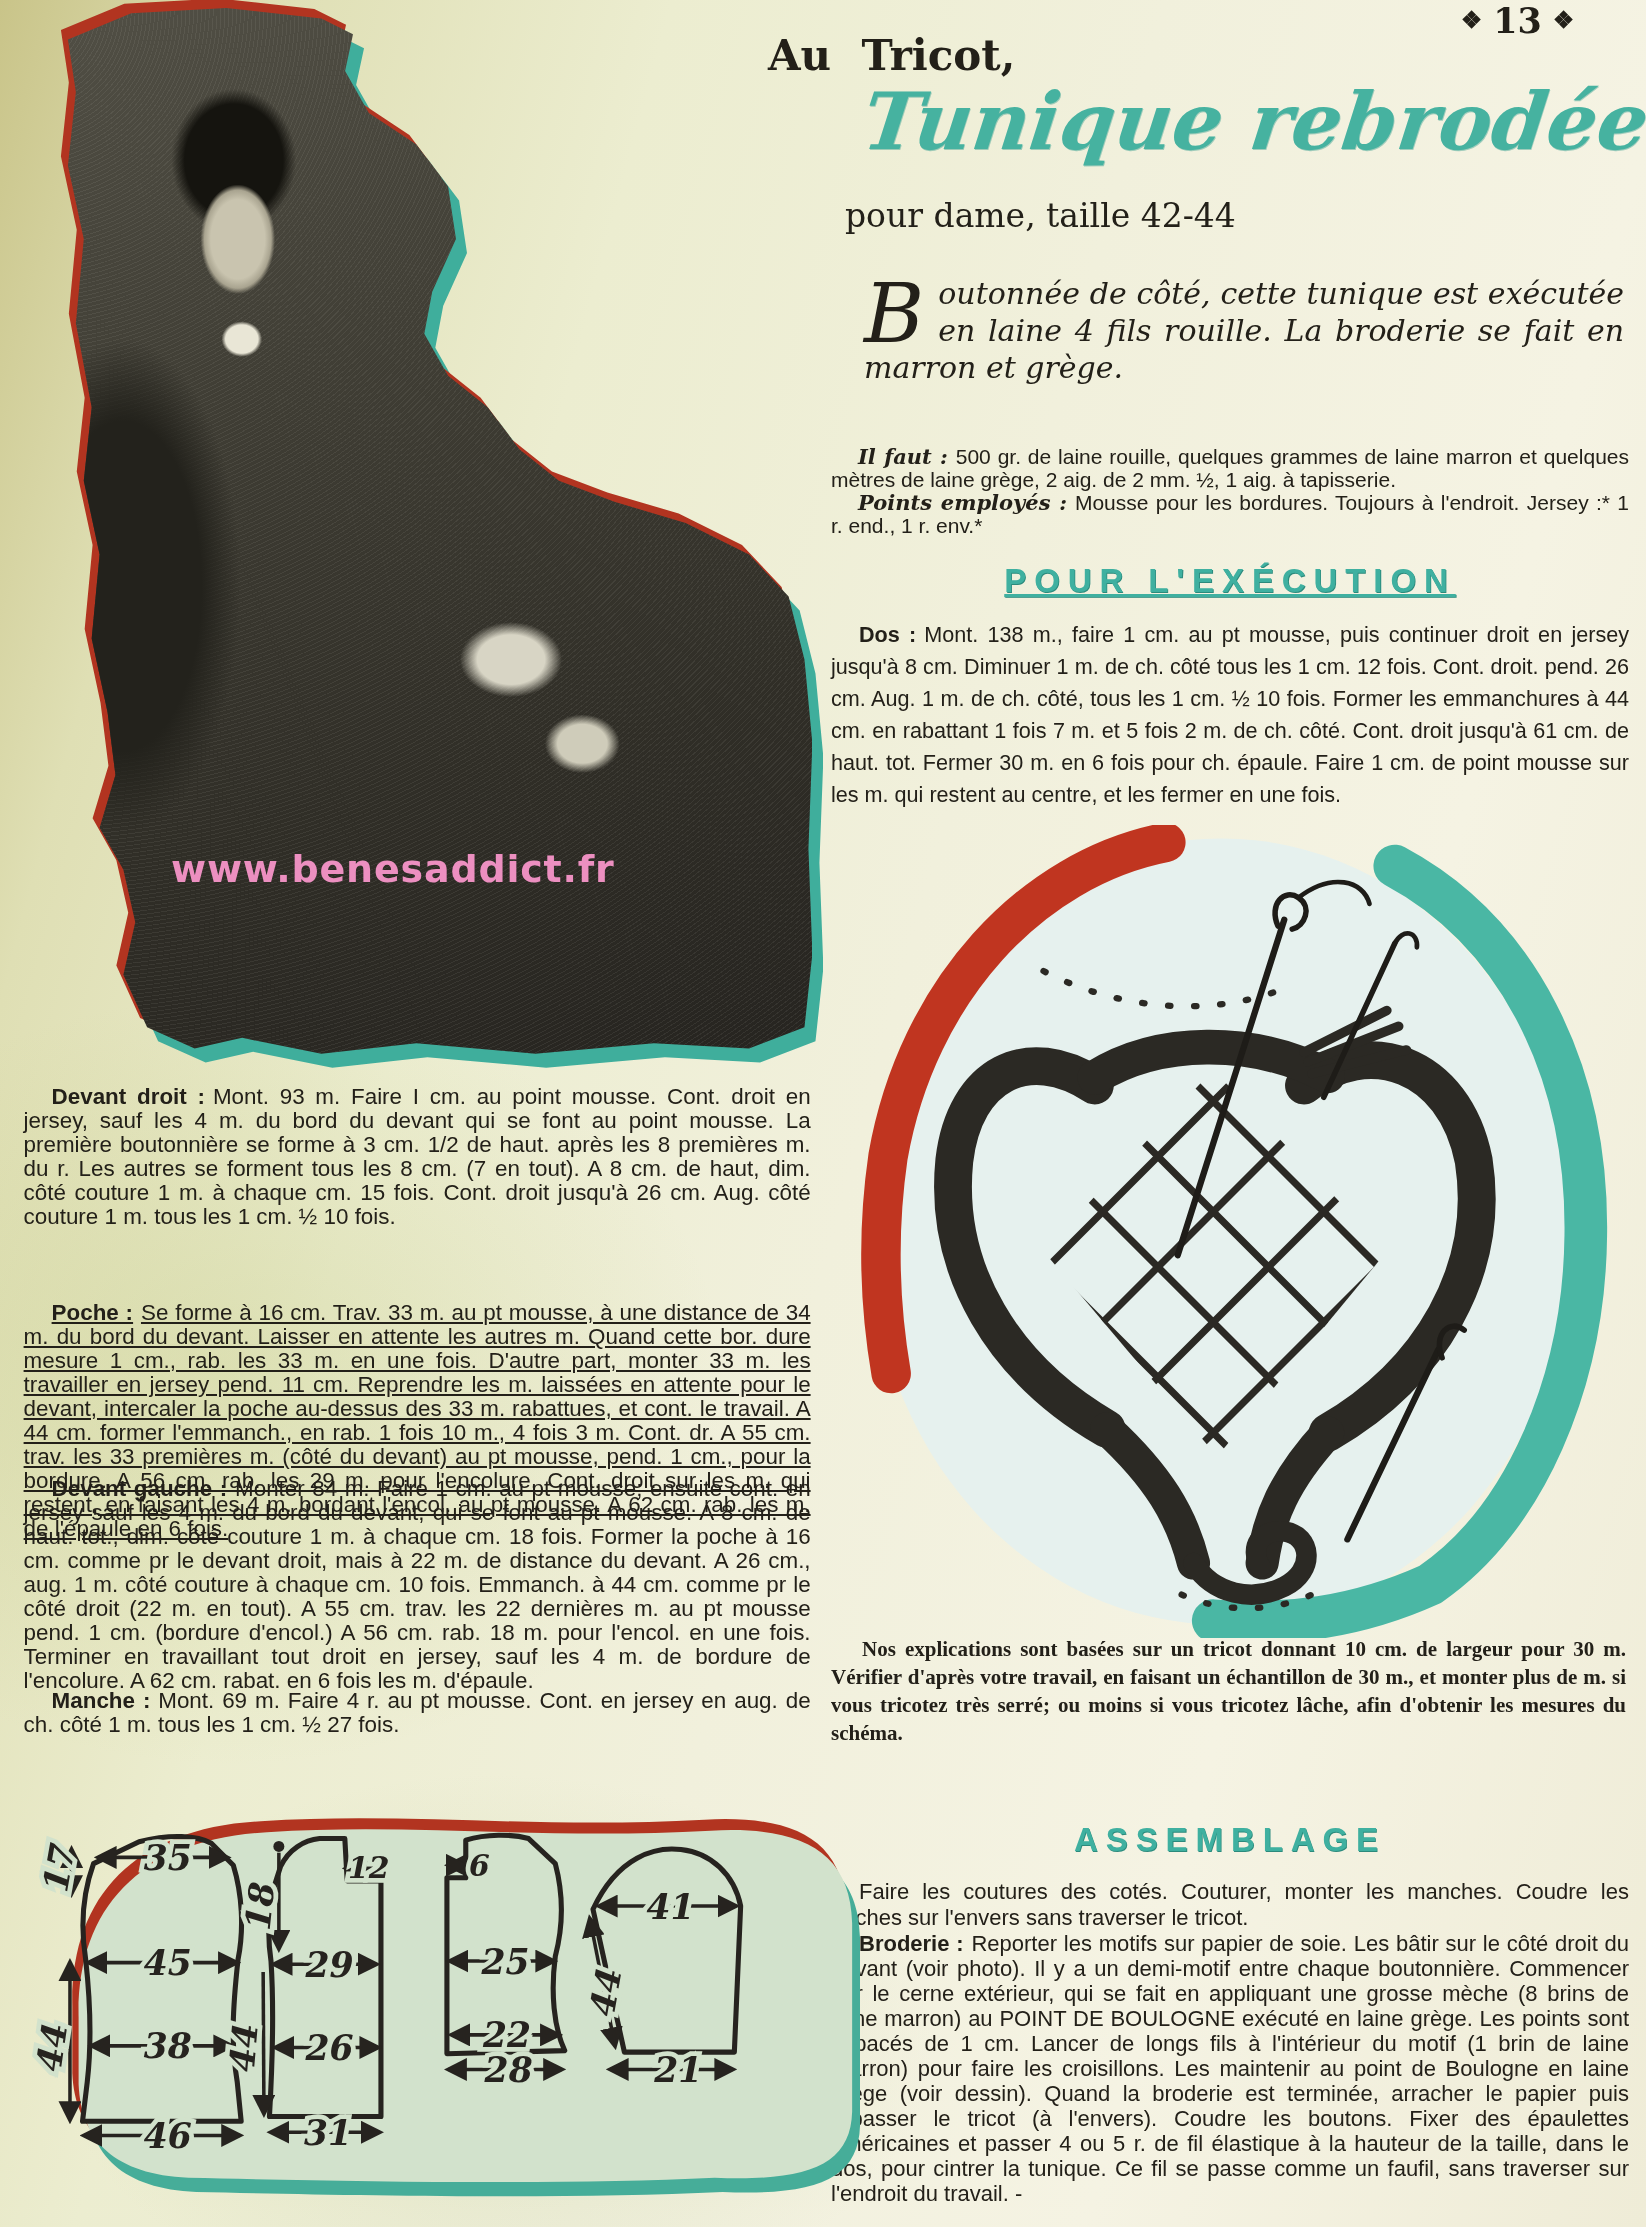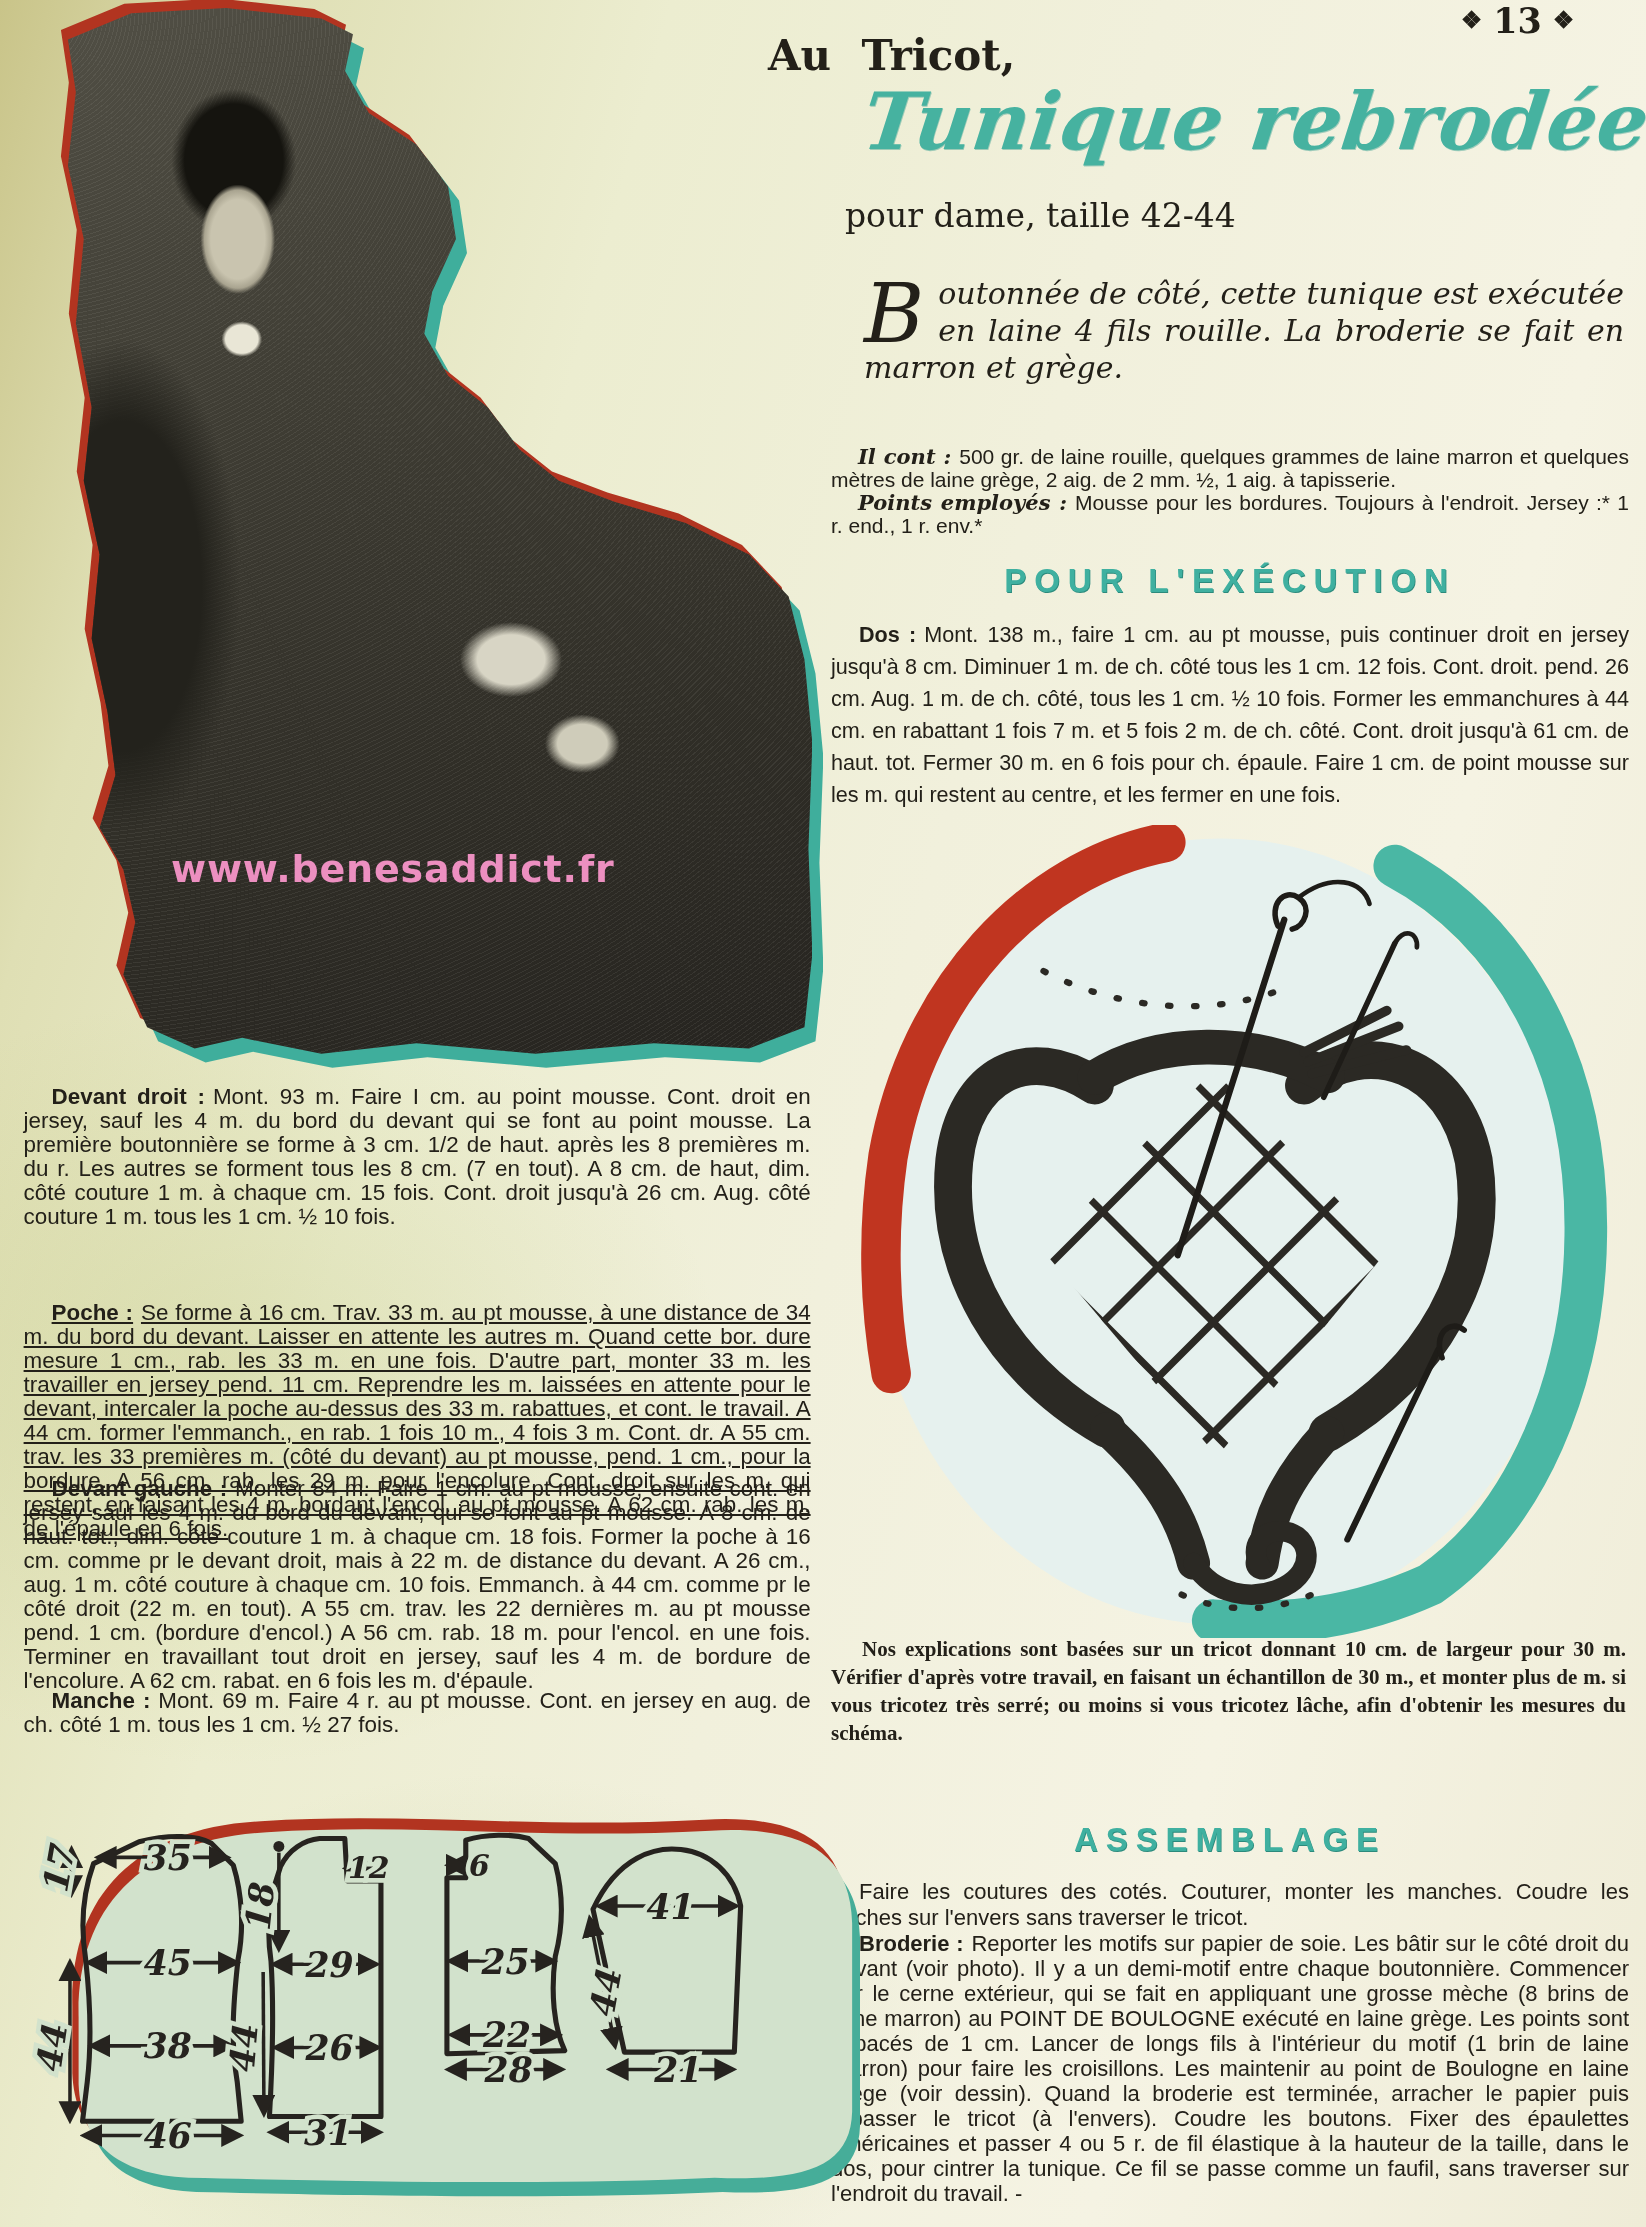--- a/index.html
+++ b/index.html
@@ -49,21 +49,21 @@
     font-style:italic;font-family:"DejaVu Serif",serif;}
   .block{position:absolute;left:831px;width:798px;text-align:justify;}
   .block p{margin:0;}
   .lead{font-weight:bold;margin-right:7.9px;}
   .leadit{font-family:"DejaVu Serif",serif;font-style:italic;font-weight:bold;margin-right:7.9px;}
   .materials{top:445px;font-size:21px;line-height:23px;}
   .materials p{text-indent:27px;}
   .exec-h,.asm-h{position:absolute;left:831px;width:798px;text-align:center;
     font-weight:800;font-size:33px;letter-spacing:7.9px;color:#3fb0a0;
     text-shadow:0.8px 0.8px 0 #2c8a7c;}
-  .exec-h{top:562px;}
+  .exec-h{top:562px;text-decoration:underline;}
   .asm-h{top:1821px;}
   .dos{top:619px;font-size:21.6px;line-height:32px;}
   .dos p,.a46 p,.seams p,.brод p{text-indent:28px;}
   .gauge{top:1635px;width:795px;font-family:"Liberation Serif",serif;font-weight:700;
     font-size:21px;line-height:28px;}
   .gauge p{text-indent:31px;}
   .a46{top:1748px;font-size:22px;line-height:26px;}
   .a46 p{text-indent:28px;}
   .seams{top:1879px;font-size:22px;line-height:26px;}
   .seams p{text-indent:28px;}
@@ -96,21 +96,21 @@
   <div class="au-tricot">Au Tricot,</div>
   <div class="pagenum"><span class="orn">❖</span><span>13</span><span class="orn">❖</span></div>
   <div class="title">Tunique rebrodée</div>
   <div class="subtitle">pour dame, taille 42-44</div>
 
   <div class="intro">
     <span class="dropcap">B</span><span>outonnée de côté, cette tunique est exécutée en laine 4 fils rouille. La broderie se fait en marron et grège.</span>
   </div>
 
   <div class="block materials">
-    <p><span class="leadit">Il cont :</span><span>500 gr. de laine rouille, quelques grammes de laine marron et quelques mètres de laine grège, 2 aig. de 2 mm. ½, 1 aig. à tapisserie.</span></p>
+    <p><span class="leadit">Il faut :</span><span>500 gr. de laine rouille, quelques grammes de laine marron et quelques mètres de laine grège, 2 aig. de 2 mm. ½, 1 aig. à tapisserie.</span></p>
     <p><span class="leadit">Points employés :</span><span>Mousse pour les bordures. Toujours à l'endroit. Jersey :* 1 r. end., 1 r. env.*</span></p>
   </div>
 
   <div class="exec-h">POUR L'EXÉCUTION</div>
   <div class="block dos">
     <p><span class="lead">Dos :</span><span>Mont. 138 m., faire 1 cm. au pt mousse, puis continuer droit en jersey jusqu'à 8 cm. Diminuer 1 m. de ch. côté tous les 1 cm. 12 fois. Cont. droit. pend. 26 cm. Aug. 1 m. de ch. côté, tous les 1 cm. ½ 10 fois. Former les emmanchures à 44 cm. en rabattant 1 fois 7 m. et 5 fois 2 m. de ch. côté. Cont. droit jusqu'à 61 cm. de haut. tot. Fermer 30 m. en 6 fois pour ch. épaule. Faire 1 cm. de point mousse sur les m. qui restent au centre, et les fermer en une fois.</span></p>
   </div>
 
   <svg style="position:absolute;left:842px;top:825px;" width="774" height="813" viewBox="0 0 980 1030">
     <ellipse cx="480" cy="515" rx="445" ry="498" fill="#e6f1ee"></ellipse>

